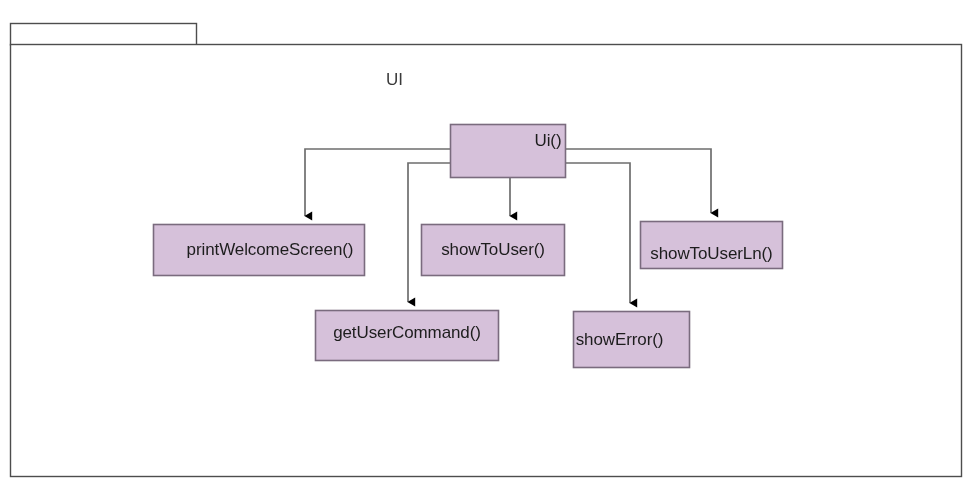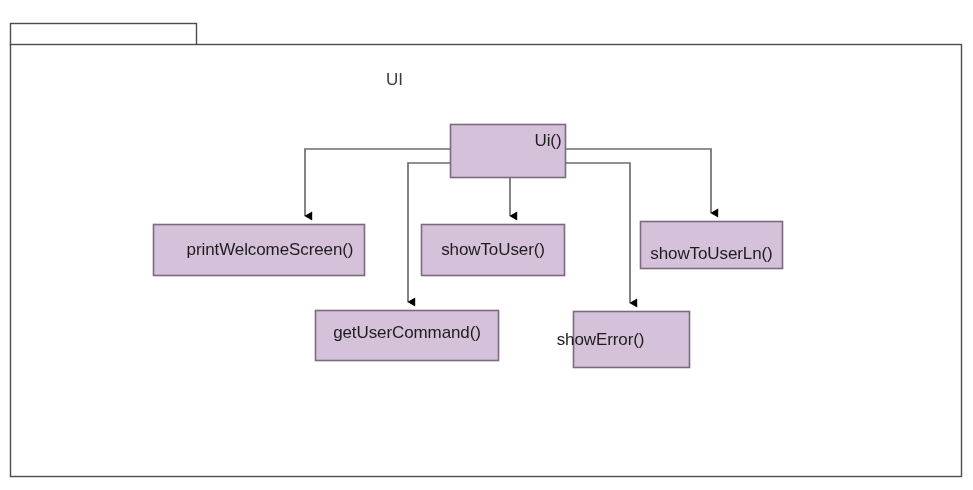--- a/index.html
+++ b/index.html
@@ -85,15 +85,15 @@
   <div class="node-label" style="left:450px; top:114px; width:116px; height:54px;margin-left:40px;">Ui()</div>
 
   <div class="node-label" style="left:164px; top:224px; width:212px; height:52px;">printWelcomeScreen()</div>
 
   <div class="node-label" style="left:421px; top:224px; width:144px; height:52px;">showToUser()</div>
 
   <div class="node-label" style="left:640px; top:230px; width:143px; height:48px;">showToUserLn()</div>
 
   <div class="node-label" style="left:315px; top:310px; width:184px; height:45px;">getUserCommand()</div>
 
-  <div class="node-label" style="left:543px; top:311px; width:115px; height:57px;">showError()</div>
+  <div class="node-label" style="left:562px; top:311px; width:115px; height:57px;">showError()</div>
 
 </div>
 
 </body></html>

